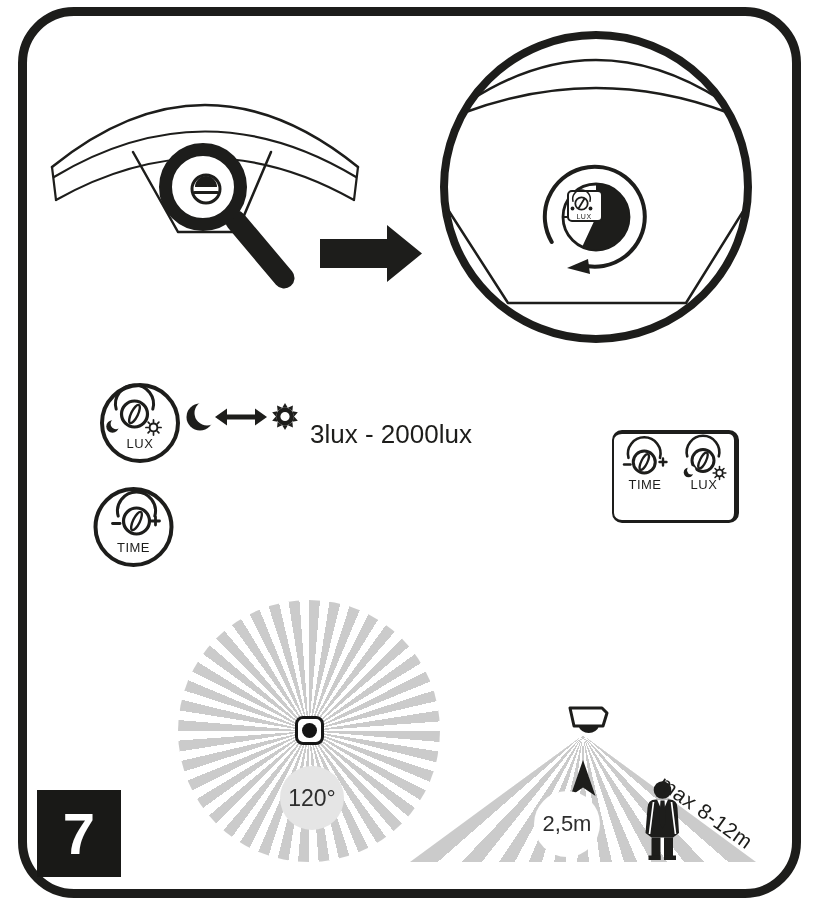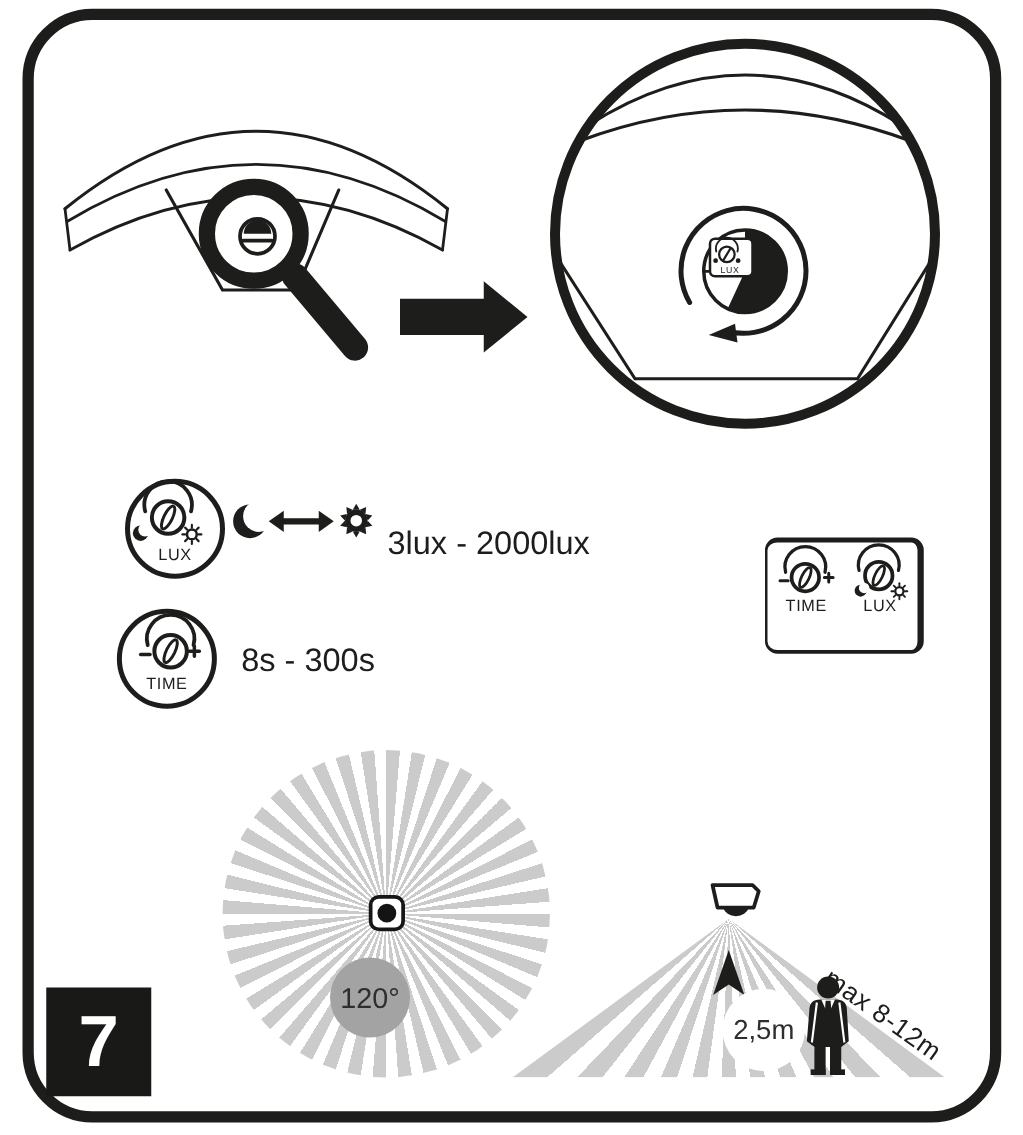--- a/index.html
+++ b/index.html
@@ -24,31 +24,31 @@
     left:178px;top:600px;width:262px;height:262px;border-radius:50%;
     background:repeating-conic-gradient(#cbcbcb 0deg 4.8deg,#ffffff 4.8deg 9deg);
   }
   .center-square{
     left:295px;top:716px;width:29px;height:29px;box-sizing:border-box;
     background:#ffffff;border:3px solid #161616;border-radius:8px;
     display:flex;align-items:center;justify-content:center;
   }
   .center-dot{width:15px;height:15px;border-radius:50%;background:#141414;}
   .angle-circle{
-    left:264px;top:766px;width:64px;height:64px;border-radius:50%;background:#a3a3a3;
+    left:280px;top:766px;width:64px;height:64px;border-radius:50%;background:#e5e5e5;
     display:flex;align-items:center;justify-content:center;font-size:23px;color:#2e2e2e;
   }
   
   .cone{
     left:410px;top:735px;width:346px;height:127px;
     clip-path:polygon(50% 0%,100% 100%,0% 100%);
     background:repeating-conic-gradient(from 126deg at 50% 0%,#cbcbcb 0deg 5.143deg,rgba(255,255,255,0) 5.143deg 10.2857deg);
   }
   .range-circle{
-    left:578px;top:791px;width:66px;height:66px;border-radius:50%;background:#ffffff;
+    left:534px;top:791px;width:66px;height:66px;border-radius:50%;background:#ffffff;
     display:flex;align-items:center;justify-content:center;font-size:22px;color:#2e2e2e;
   }
   .max-range{
     left:668px;top:771px;font-size:21px;letter-spacing:.5px;white-space:nowrap;
     transform:rotate(35.5deg);transform-origin:0 0;
   }
   
   .controls-box{
     left:612px;top:430px;width:127px;height:93px;box-sizing:border-box;background:#ffffff;
     border-style:solid;border-color:#1d1d1b;border-width:4px 5px 3px 2px;border-radius:10px;
@@ -170,21 +170,20 @@
   <svg class="abs" style="left:94px;top:485px;" width="85" height="86" viewBox="94 485 85 86">
     <circle cx="133.5" cy="527" r="38" fill="#ffffff" stroke="#1d1d1b" stroke-width="4"></circle>
     <path class="ln" stroke-width="3" d="M118.2,516.1 A19,19 0 1 1 154.8,516.1"></path>
     <circle cx="136.5" cy="521" r="13" fill="#ffffff" stroke="#1d1d1b" stroke-width="3.2"></circle>
     <ellipse cx="136.5" cy="521" rx="3.4" ry="10" fill="#ffffff" stroke="#1d1d1b" stroke-width="2.4" transform="rotate(26 136.5 521)"></ellipse>
     <path class="ln" stroke-width="2.8" d="M112.5,523.5 L120,523.5"></path>
     <path class="ln" stroke-width="2.8" d="M151.5,521 L159.5,521 M155.5,517 L155.5,525"></path>
     <text x="133.5" y="551.5" font-size="13" text-anchor="middle" letter-spacing="0.5">TIME</text>
   </svg>
 
-  <div class="abs label-lg" style="left:193px;top:513px;">8s - 300s</div>
 
   <div class="abs controls-box">
     <svg width="120" height="86" viewBox="0 0 120 86">
       <g>
         <path class="ln" stroke-width="2.6" d="M14.5,23.8 A16.3,16.3 0 1 1 46,23.8"></path>
         <circle cx="30.25" cy="28" r="11" fill="#ffffff" stroke="#1d1d1b" stroke-width="3"></circle>
         <ellipse cx="30.25" cy="28" rx="3" ry="8.6" fill="#ffffff" stroke="#1d1d1b" stroke-width="2.2" transform="rotate(26 30.25 28)"></ellipse>
         <path class="ln" stroke-width="2.4" d="M10,30.5 L16.5,30.5"></path>
         <path class="ln" stroke-width="2.4" d="M45.5,28 L52.5,28 M49,24.5 L49,31.5"></path>
       </g>

